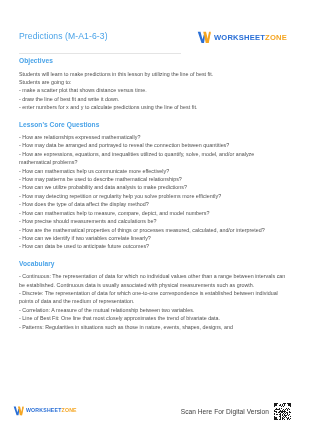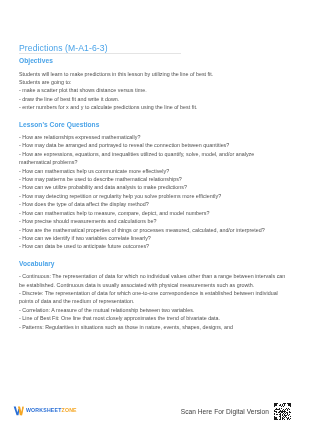--- a/index.html
+++ b/index.html
@@ -23,21 +23,21 @@
   }
 
   
   .header {
     position: absolute;
     left: 0;
     right: 0;
     top: 31px;
     height: 22px;
     display: flex;
-    align-items: flex-end;
+    align-items: flex-start;
     justify-content: space-between;
     padding: 0 13px 0 19px;
     box-sizing: border-box;
   }
   .doc-title {
     font-size: 8.6px;
     color: #4aa3e8;
     letter-spacing: 0.1px;
     white-space: nowrap;
   }
@@ -144,20 +144,30 @@
   }
 </style>
 </head>
 <body>
 
 <div class="page">
 
   <div class="header">
     <div class="doc-title">Predictions (M-A1-6-3)</div>
 
+    <div class="logo">
+      <svg class="logo-mark" viewBox="0 0 28 26">
+        <path d="M1.5 1.5 L7 1.5 L11 17 L13.5 7.5 L16.5 7.5 L14 24 L9 24 Z" fill="#2a6fd6"></path>
+        <path d="M12.5 1.5 L18 1.5 L21.5 15.5 L24 1.5 L27.5 1.5 L22.5 24 L17.5 24 Z" fill="#f5a623"></path>
+        <path d="M24.5 3 L27.5 3 L23.5 24 L20.5 24 Z" fill="#f5a623"></path>
+      </svg>
+      <div class="logo-text">
+        <span class="w1">WORKSHEET</span><span class="w2">ZONE</span>
+      </div>
+    </div>
   </div>
 
   <div class="title-rule"></div>
 
   <div class="content">
 
     <div class="section">
       <div class="section-title">Objectives</div>
       <p class="para">Students will learn to make predictions in this lesson by utilizing the line of best fit.</p>
       <p class="para">Students are going to:</p>

